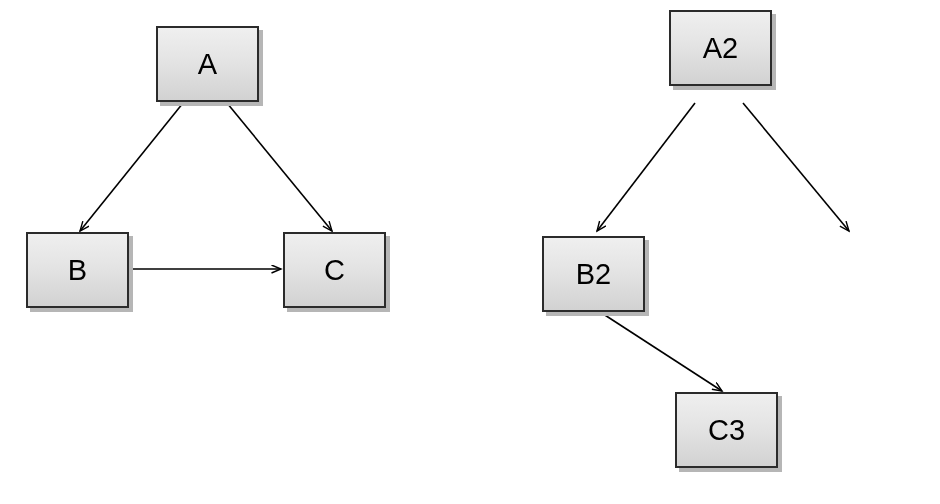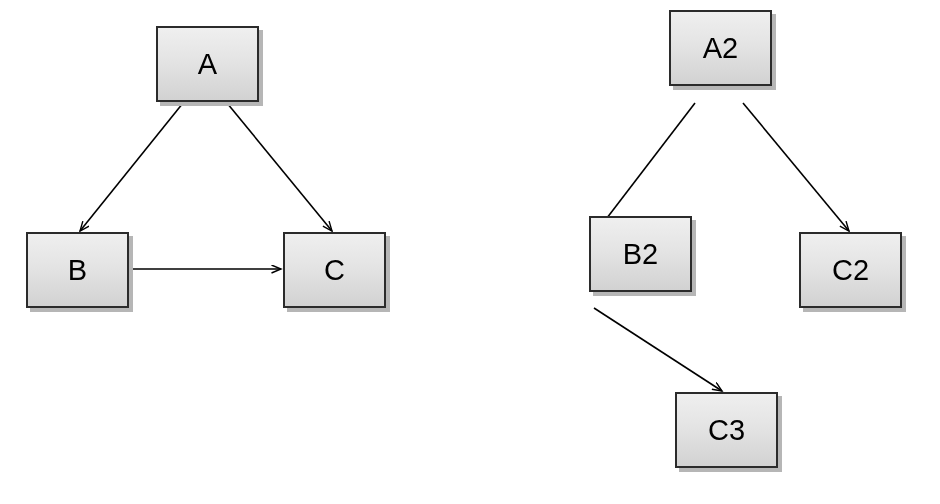--- a/index.html
+++ b/index.html
@@ -65,22 +65,19 @@
     </div>
     <div class="node" style="left: 26px; top: 232px; width: 103px; height: 76px;">
       <span class="node-label">B</span>
     </div>
     <div class="node" style="left: 283px; top: 232px; width: 103px; height: 76px;">
       <span class="node-label">C</span>
     </div>
     <div class="node" style="left: 669px; top: 10px; width: 103px; height: 76px;">
       <span class="node-label">A2</span>
     </div>
-    <div class="node" style="left: 542px; top: 216px; width: 103px; height: 76px; margin-left: 47px;">
+    <div class="node" style="left: 542px; top: 236px; width: 103px; height: 76px;">
       <span class="node-label">B2</span>
-    </div>
-    <div class="node" style="left: 799px; top: 232px; width: 103px; height: 76px;">
-      <span class="node-label">C2</span>
     </div>
     <div class="node" style="left: 675px; top: 392px; width: 103px; height: 76px; align-items: center;">
       <span class="node-label">C3</span>
     </div>
   </div>
 
 </body></html>

